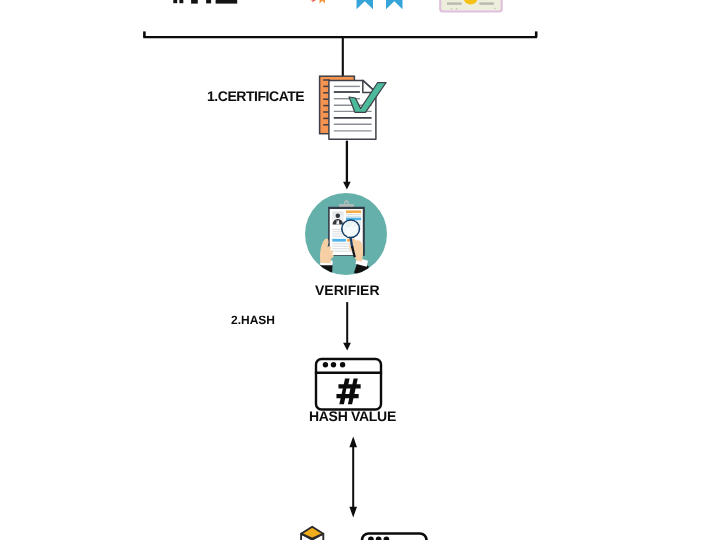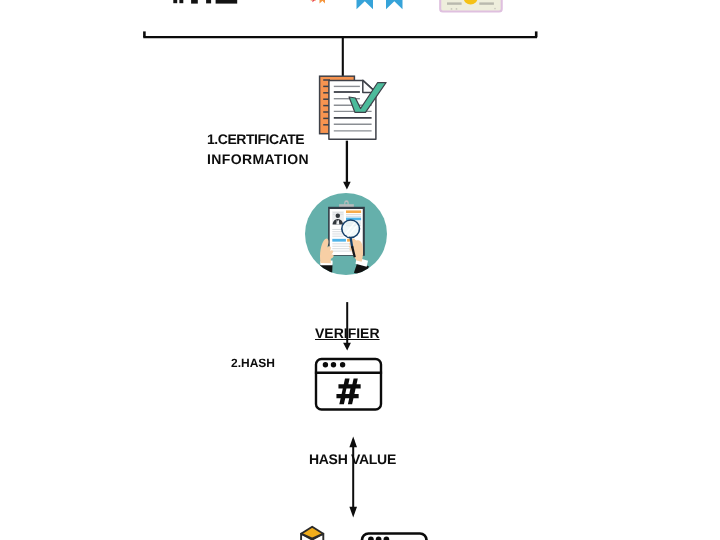--- a/index.html
+++ b/index.html
@@ -1,18 +1,18 @@
 <!DOCTYPE html>
 <html><head>
 <meta charset="utf-8">
 <style>
   html,body{margin:0;padding:0;background:#fff;}
   body{width:720px;height:540px;font-family:"Liberation Sans",sans-serif;overflow:hidden;}
   #stage{position:relative;width:720px;height:540px;background:#fff;}
-  .lbl{position:absolute;font-weight:bold;color:#0d0d0d;white-space:nowrap;-webkit-font-smoothing:antialiased;text-rendering:geometricPrecision;transform:translateZ(0);will-change:transform;margin-top:43px;}
+  .lbl{position:absolute;font-weight:bold;color:#0d0d0d;white-space:nowrap;-webkit-font-smoothing:antialiased;text-rendering:geometricPrecision;transform:translateZ(0);will-change:transform;}
   svg{display:block;overflow:visible;}
   .abs{position:absolute;}
 </style>
 </head>
 <body>
 
 <div id="stage">
 
   <svg class="abs" style="left:0;top:0;" width="720" height="30">
 
@@ -49,21 +49,20 @@
   </svg>
 
   <svg class="abs" style="left:140px;top:28px;" width="405" height="52">
     <path d="M4.4 3.4 L4.4 9.3" fill="none" stroke="#0b0b0b" stroke-width="2.6"></path>
     <path d="M3.3 9.2 L397 9.2" fill="none" stroke="#0b0b0b" stroke-width="2.2"></path>
     <path d="M396.2 3.4 L396.2 9.3" fill="none" stroke="#0b0b0b" stroke-width="2.6"></path>
     <path d="M202.8 8.5 L202.8 48" fill="none" stroke="#0b0b0b" stroke-width="2.1"></path>
   </svg>
 
   <div class="lbl" style="left:207px;top:88px;font-size:14px;letter-spacing:-0.46px;">1.CERTIFICATE</div>
-  <div class="lbl" style="left:207px;top:108px;font-size:14px;letter-spacing:0.38px;">INFORMATION</div>
 
   <svg class="abs" style="left:314px;top:72px;" width="78" height="74" viewBox="0 0 78 74">
 
     <rect x="5.6" y="4.2" width="34.8" height="57.5" fill="#f79450" stroke="#3e4149" stroke-width="1.5"></rect>
     <g stroke="#3e4149" stroke-width="1.5" fill="none">
       <path d="M9.2 8 H16"></path>
         <path d="M9.2 14.4 H16"></path>
         <path d="M9.2 20.8 H16"></path>
         <path d="M9.2 27.2 H16"></path>
         <path d="M9.2 33.6 H16"></path>
@@ -162,21 +161,21 @@
       <g>
         <path d="M56.2 74.5 L68.5 78.5 L65.5 90 L52.5 85.5 Z" fill="#121212"></path>
         <path d="M55.5 69.2 L67.6 72.8 L66.2 79.2 L54.2 75.8 Z" fill="#ffffff"></path>
         <path d="M55.4 72.4 c-2.7-3.2-4.6-7.1-5.3-10.6 -1.2 .4-2.2 .2-2.4-.6 -.2-.9 .7-1.7 2-2.2 -1.5 .1-2.6-.3-2.7-1.2 -.1-1 1-1.8 2.4-2.1 -1.4-.1-2.3-.6-2.2-1.5 .1-1 1.3-1.6 2.8-1.7 -1.2-.3-1.9-.9-1.7-1.7 .2-1 1.7-1.5 3.4-1.3 1.4 .2 2.7 .8 3.6 1.6 1.3-.7 2.7-.6 3.8 .3 1.5 1.2 2.4 3.6 2.8 6.3 .8 5 .3 11.5-1.1 16 z" fill="#f7cfa5"></path>
       </g>
       </g>
       <path d="M48.9 47.5 L50.8 59" stroke="#15406b" stroke-width="2.4" fill="none"></path>
       <path d="M50.5 57 L53.4 69" stroke="#15181c" stroke-width="2.4" fill="none"></path>
 
   </svg>
-  <div class="lbl" style="left:315px;top:282px;font-size:14px;text-decoration:underline;">VERIFIER</div>
+  <div class="lbl" style="left:315px;top:282px;font-size:14px;">VERIFIER</div>
 
   <div class="lbl" style="left:231px;top:313px;font-size:12px;">2.HASH</div>
 
   <svg class="abs" style="left:338px;top:298px;" width="24" height="58">
     <path d="M9.2 4.1 L9.2 46" stroke="#0d0d0d" stroke-width="2" fill="none"></path>
     <path d="M9.2 52.4 L5.1 44.7 L12.9 44.7 Z" fill="#0d0d0d"></path>
   </svg>
 
   <svg class="abs" style="left:313px;top:356px;" width="70" height="56" viewBox="0 0 70 56">
     <rect x="3" y="3" width="65" height="50.5" rx="5.5" fill="#ffffff" stroke="#0b0b0b" stroke-width="2.4"></rect>

